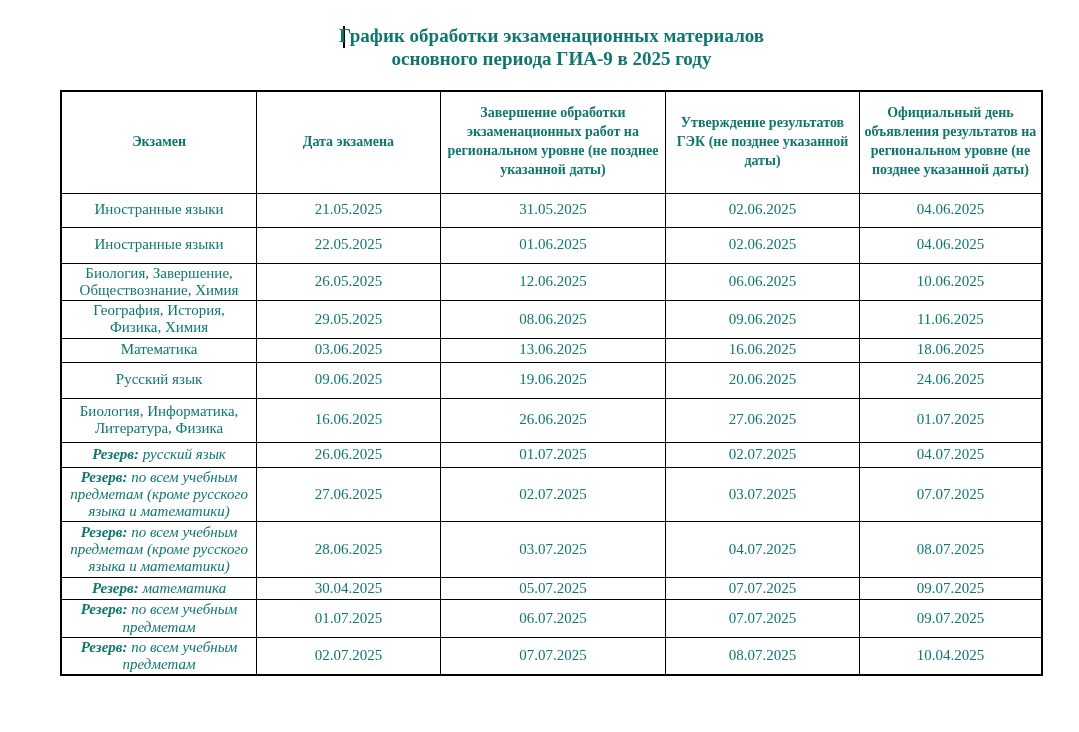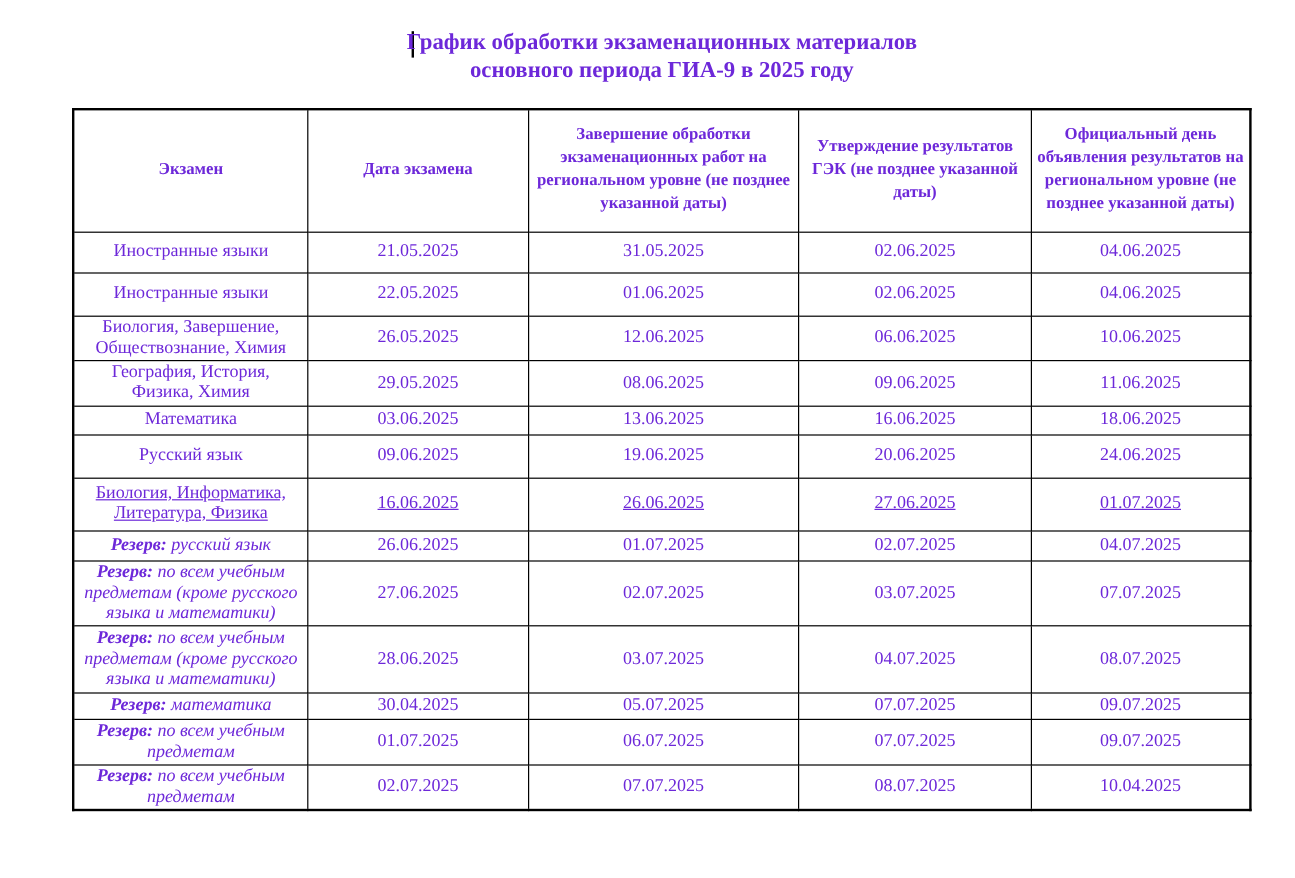--- a/index.html
+++ b/index.html
@@ -2,21 +2,21 @@
 <html lang="ru"><head>
 <meta charset="utf-8">
 <style>
   html, body { margin: 0; padding: 0; background: #ffffff; }
   .page {
     position: relative;
     width: 1079px;
     height: 732px;
     background: #ffffff;
     font-family: "Liberation Serif", "DejaVu Serif", serif;
-    color: #6d28d9;
+    color: #0f766e;
     overflow: hidden;
   }
   .title-block {
     position: absolute;
     top: 24px;
     left: 60px;
     width: 983px;
     text-align: center;
     font-weight: bold;
     font-size: 19px;
@@ -64,21 +64,21 @@
   td.exam-cell.reserve { font-style: italic; }
   td.exam-cell .rsv { font-weight: bold; font-style: italic; }
   
   tr.r0  { height: 34px; }
   tr.r1  { height: 36px; }
   tr.r2  { height: 36px; }
   tr.r3  { height: 36px; }
   tr.r4  { height: 24px; }
   tr.r5  { height: 38px; }
   tr.r6  { height: 36px; }
-  tr.r7  { height: 44px; text-decoration: underline; }
+  tr.r7  { height: 44px; }
   tr.r8  { height: 25px; }
   tr.r9  { height: 54px; }
   tr.r10 { height: 56px; }
   tr.r11 { height: 22px; }
   tr.r12 { height: 36px; }
   tr.r13 { height: 37px; }
 </style>
 </head>
 <body>
 

